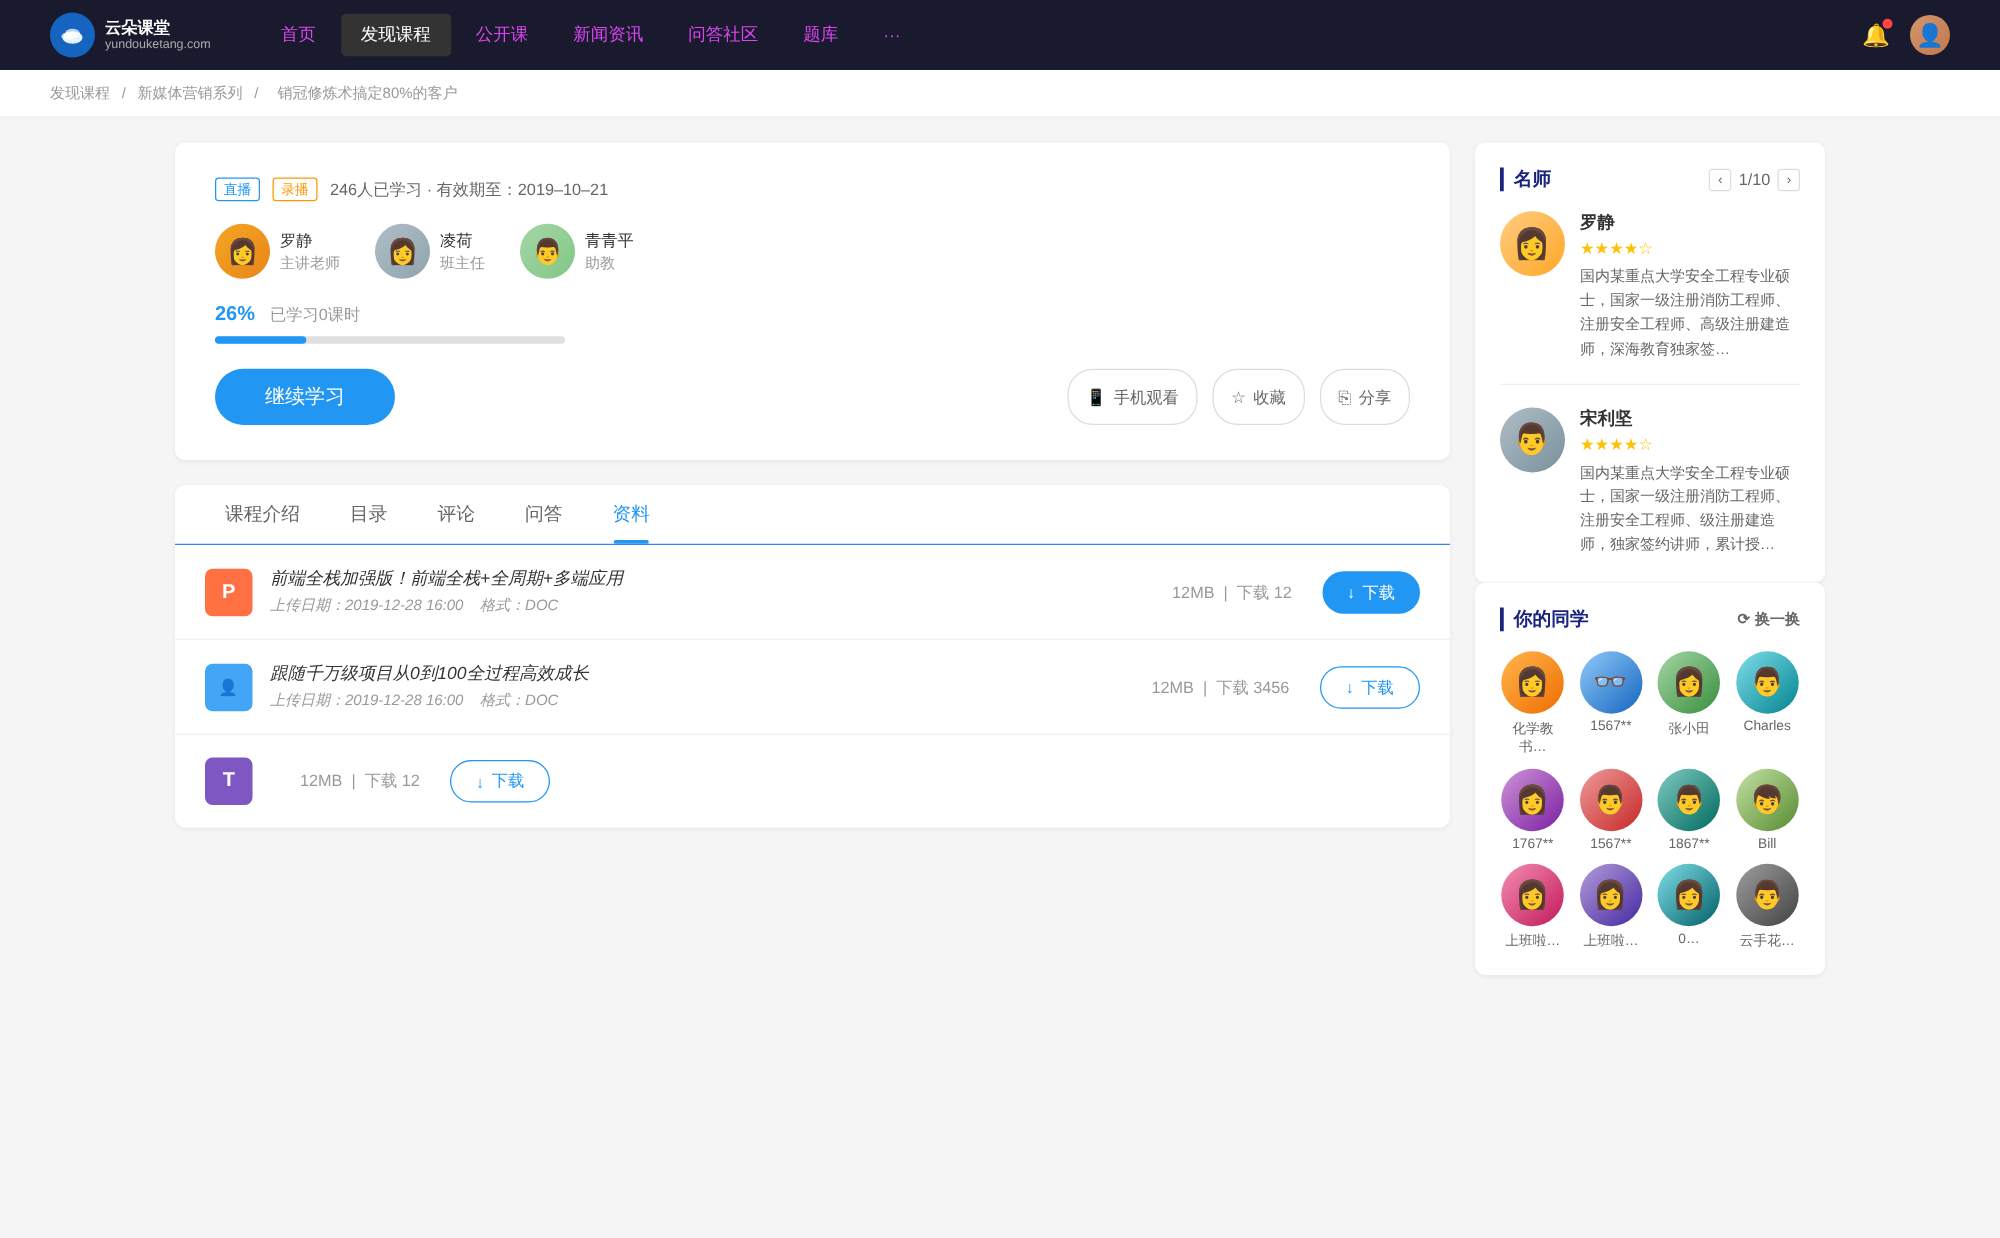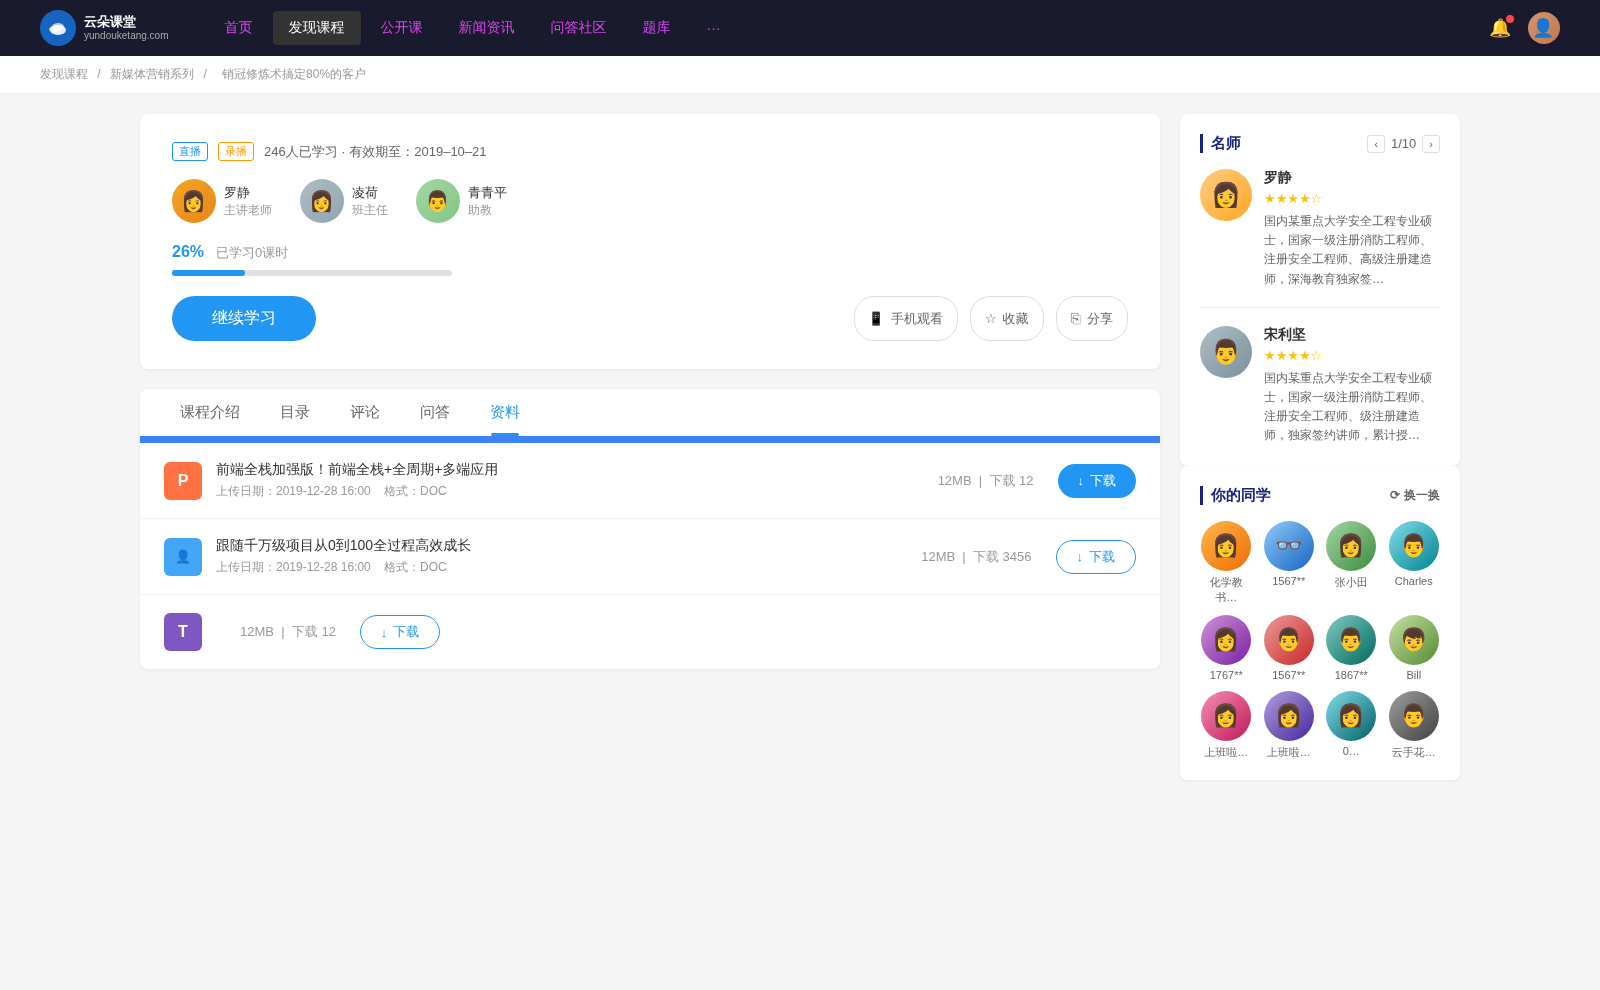--- a/index.html
+++ b/index.html
@@ -49,34 +49,34 @@
     .progress-sub { color: #999; font-size: 13px; margin-left: 8px; }
     .progress-bar-bg { background: #e0e0e0; height: 6px; border-radius: 3px; width: 280px; }
     .progress-bar-fill { background: #2196f3; height: 6px; border-radius: 3px; width: 26%; }
     .course-actions { display: flex; gap: 16px; }
     .btn-continue { background: #2196f3; color: #fff; border: none; border-radius: 24px; padding: 12px 40px; font-size: 16px; cursor: pointer; font-weight: 500; }
     .action-btns { display: flex; gap: 12px; margin-left: auto; }
     .action-btn { display: flex; align-items: center; gap: 6px; color: #666; cursor: pointer; border: 1px solid #ddd; border-radius: 20px; padding: 6px 14px; font-size: 13px; background: #fff; }
 
     
     .tabs-section { background: #fff; border-radius: 8px; box-shadow: 0 1px 4px rgba(0,0,0,0.06); }
-    .tabs-header { display: flex; border-bottom: 7px solid #3b82f6; padding: 0 20px; align-items: flex-end; }
+    .tabs-header { display: flex; border-bottom: 1px solid #3b82f6; padding: 0 20px; align-items: flex-end; }
     .tab { padding: 14px 20px; cursor: pointer; font-size: 15px; color: #666; position: relative; }
     .tab.active { color: #2196f3; font-weight: 500; }
     .tab.active::after { content: ''; position: absolute; bottom: 0; left: 50%; transform: translateX(-50%); width: 28px; height: 3px; background: #2196f3; border-radius: 2px; }
 
     
     .resource-list { padding: 0; }
     .resource-item { display: flex; align-items: center; padding: 18px 24px; border-bottom: 1px solid #f0f0f0; }
     .resource-item:last-child { border-bottom: none; }
     .res-icon { width: 38px; height: 38px; border-radius: 6px; display: flex; align-items: center; justify-content: center; font-size: 16px; font-weight: 700; color: #fff; margin-right: 14px; flex-shrink: 0; }
     .res-icon.orange { background: #ff7043; }
     .res-icon.blue { background: #42a5f5; }
     .res-icon.purple { background: #7e57c2; }
-    .res-info { flex: 1; min-width: 0; }
+    .res-info { flex: 1; min-width: 0; font-style: italic; }
     .res-title { font-size: 14px; color: #333; margin-bottom: 4px; }
     .res-meta { font-size: 12px; color: #999; }
     .res-stats { color: #999; font-size: 13px; margin: 0 24px; white-space: nowrap; }
     .btn-download { border: 1px solid #2196f3; color: #2196f3; background: #fff; border-radius: 20px; padding: 7px 20px; cursor: pointer; display: flex; align-items: center; gap: 6px; font-size: 13px; white-space: nowrap; }
     .btn-download-filled { border: none; color: #fff; background: #2196f3; border-radius: 20px; padding: 8px 20px; cursor: pointer; display: flex; align-items: center; gap: 6px; font-size: 13px; white-space: nowrap; }
 
     
     .sidebar { width: 280px; flex-shrink: 0; }
     .sidebar-card { background: #fff; border-radius: 8px; padding: 20px; box-shadow: 0 1px 4px rgba(0,0,0,0.06); }
     .sidebar-section-title { font-size: 15px; font-weight: 600; color: #1a237e; border-left: 3px solid #1a237e; padding-left: 8px; margin-bottom: 16px; display: flex; align-items: center; justify-content: space-between; }

